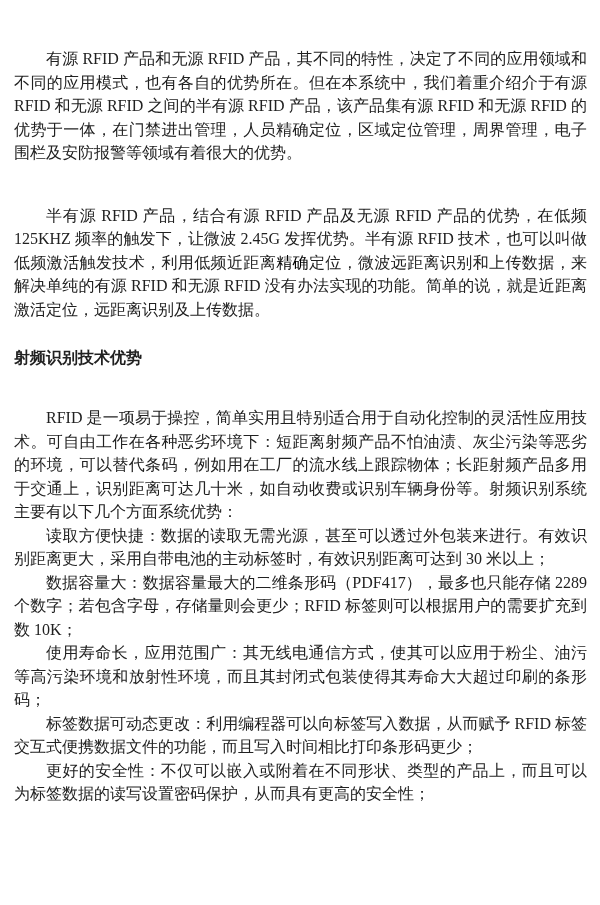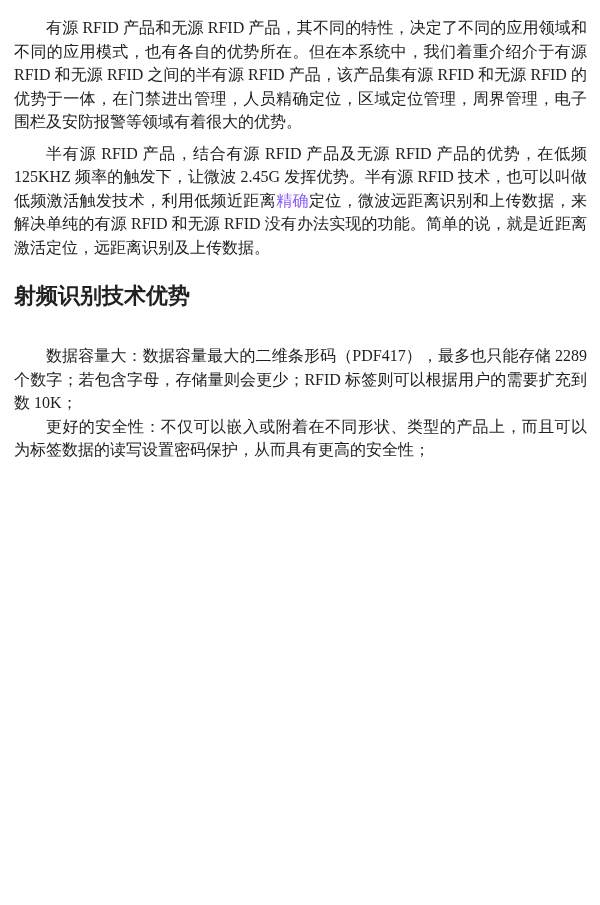--- a/index.html
+++ b/index.html
@@ -14,49 +14,53 @@
   .doc {
     padding: 8px 13px 0 14px;
     font-size: 16px;
     line-height: 23.5px;
     text-align: justify;
   }
   .doc p {
     margin: 0;
     text-indent: 2em;
   }
-  .doc p.gap { margin-top: 8px; }
+  .doc p.gap { margin-top: 39px; }
   .doc h2 {
-    font-size: 22px;
+    font-size: 16px;
     line-height: 30px;
     font-weight: bold;
     margin: 22px 0 33px 0;
     text-indent: 0;
     text-align: left;
   }
   .inline-link {
-    color: #8b5cf6;
+    color: #000000;
     text-decoration: none;
     cursor: pointer;
   }
 </style>
 </head>
 <body>
 
 <div class="doc">
 
 
   <p class="gap">有源 RFID 产品和无源 RFID 产品，其不同的特性，决定了不同的应用领域和不同的应用模式，也有各自的优势所在。但在本系统中，我们着重介绍介于有源 RFID 和无源 RFID 之间的半有源 RFID 产品，该产品集有源 RFID 和无源 RFID 的优势于一体，在门禁进出管理，人员精确定位，区域定位管理，周界管理，电子围栏及安防报警等领域有着很大的优势。</p>
 
   <p class="gap"><span>半有源 RFID 产品，结合有源 RFID 产品及无源 RFID 产品的优势，在低频 125KHZ 频率的触发下，让微波 2.45G 发挥优势。半有源 RFID 技术，也可以叫做低频激活触发技术，利用低频近距离</span><span class="inline-link">精确</span><span>定位，微波远距离识别和上传数据，来解决单纯的有源 RFID 和无源 RFID 没有办法实现的功能。简单的说，就是近距离激活定位，远距离识别及上传数据。</span></p>
 
   <h2>射频识别技术优势</h2>
 
+  <p>RFID 是一项易于操控，简单实用且特别适合用于自动化控制的灵活性应用技术。可自由工作在各种恶劣环境下：短距离射频产品不怕油渍、灰尘污染等恶劣的环境，可以替代条码，例如用在工厂的流水线上跟踪物体；长距射频产品多用于交通上，识别距离可达几十米，如自动收费或识别车辆身份等。射频识别系统主要有以下几个方面系统优势：</p>
 
+  <p>读取方便快捷：数据的读取无需光源，甚至可以透过外包装来进行。有效识别距离更大，采用自带电池的主动标签时，有效识别距离可达到 30 米以上；</p>
 
 
   <p>数据容量大：数据容量最大的二维条形码（PDF417），最多也只能存储 2289 个数字；若包含字母，存储量则会更少；RFID 标签则可以根据用户的需要扩充到数 10K；</p>
 
+  <p>使用寿命长，应用范围广：其无线电通信方式，使其可以应用于粉尘、油污等高污染环境和放射性环境，而且其封闭式包装使得其寿命大大超过印刷的条形码；</p>
 
+  <p>标签数据可动态更改：利用编程器可以向标签写入数据，从而赋予 RFID 标签交互式便携数据文件的功能，而且写入时间相比打印条形码更少；</p>
 
   <p>更好的安全性：不仅可以嵌入或附着在不同形状、类型的产品上，而且可以为标签数据的读写设置密码保护，从而具有更高的安全性；</p>
 
 </div>
 
 </body></html>

